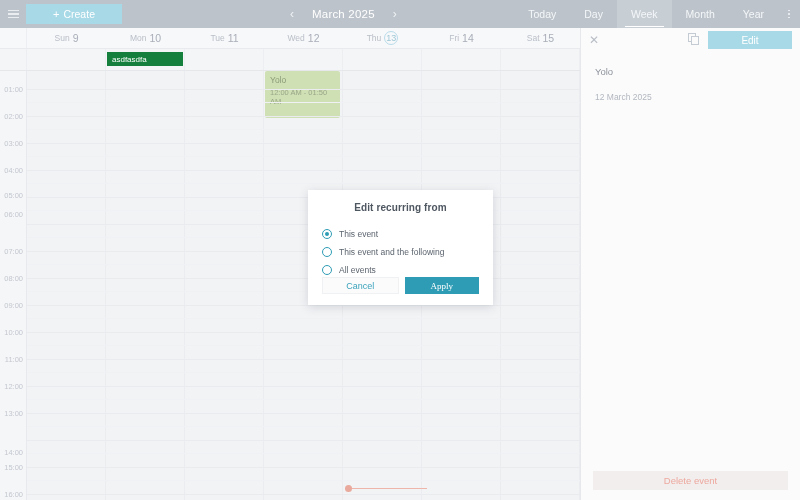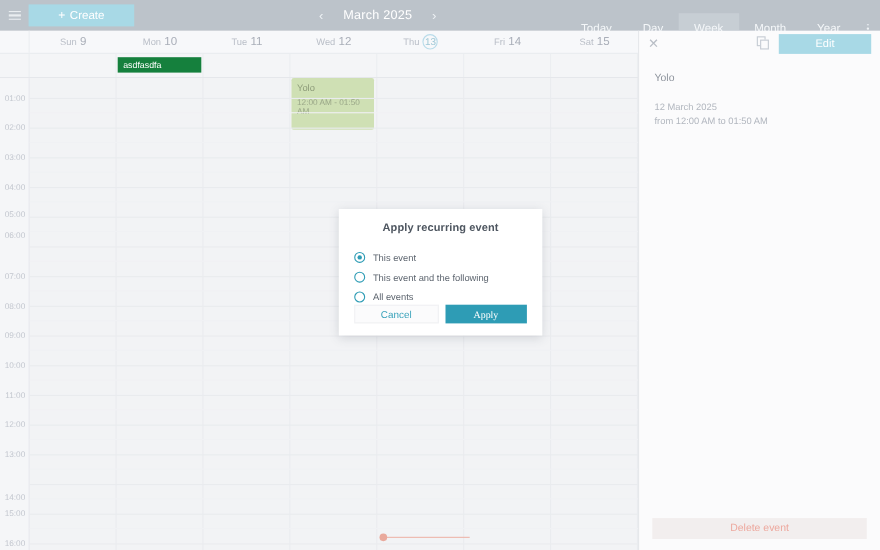--- a/index.html
+++ b/index.html
@@ -30,21 +30,21 @@
   }
   .create-btn .plus { font-size: 11px; line-height: 1; }
   .nav-center {
     display: flex; align-items: center; gap: 14px;
     position: absolute; left: 286px; top: 0; height: 28px;
   }
   .arrow { color: #eef2f5; font-size: 12px; cursor: pointer; width: 12px; text-align: center;}
   .month-label { color: #ffffff; font-size: 11.5px; letter-spacing: .2px; }
   .view-tabs {
     position: absolute; right: 0; top: 0; height: 28px;
-    display: flex; align-items: stretch; margin-top: 12px;
+    display: flex; align-items: stretch;
   }
   .view-tabs .tab {
     padding: 0 14px; display: flex; align-items: center; justify-content: center;
     color: #f4f7f9; font-size: 10.5px; cursor: pointer; position: relative;
   }
   .view-tabs .tab.active { background: #c7ced4; }
   .view-tabs .tab.active::after {
     content: ""; position: absolute; left: 8px; right: 8px; bottom: 1px;
     height: 1.5px; background: #ffffff;
   }
@@ -353,27 +353,26 @@
       <div class="spacer"></div>
       <div class="copy-icon">
         <i class="back"></i>
           <i class="front"></i>
       </div>
       <button class="edit-btn">Edit</button>
     </div>
     <div class="panel-body">
       <div class="panel-title">Yolo</div>
       <div class="panel-meta">12 March 2025</div>
-      <div class="panel-meta">from 12:00 AM to 01:50 AM</div>
     </div>
     <button class="delete-btn">Delete event</button>
   </div>
 
   <div class="modal">
-    <div class="modal-title">Apply recurring event</div>
+    <div class="modal-title">Edit recurring from</div>
     <div class="radios">
       <div class="radio-row">
         <span class="radio sel"></span>
         <span class="radio-label">This event</span>
       </div>
       <div class="radio-row">
         <span class="radio"></span>
         <span class="radio-label">This event and the following</span>
       </div>
       <div class="radio-row">

